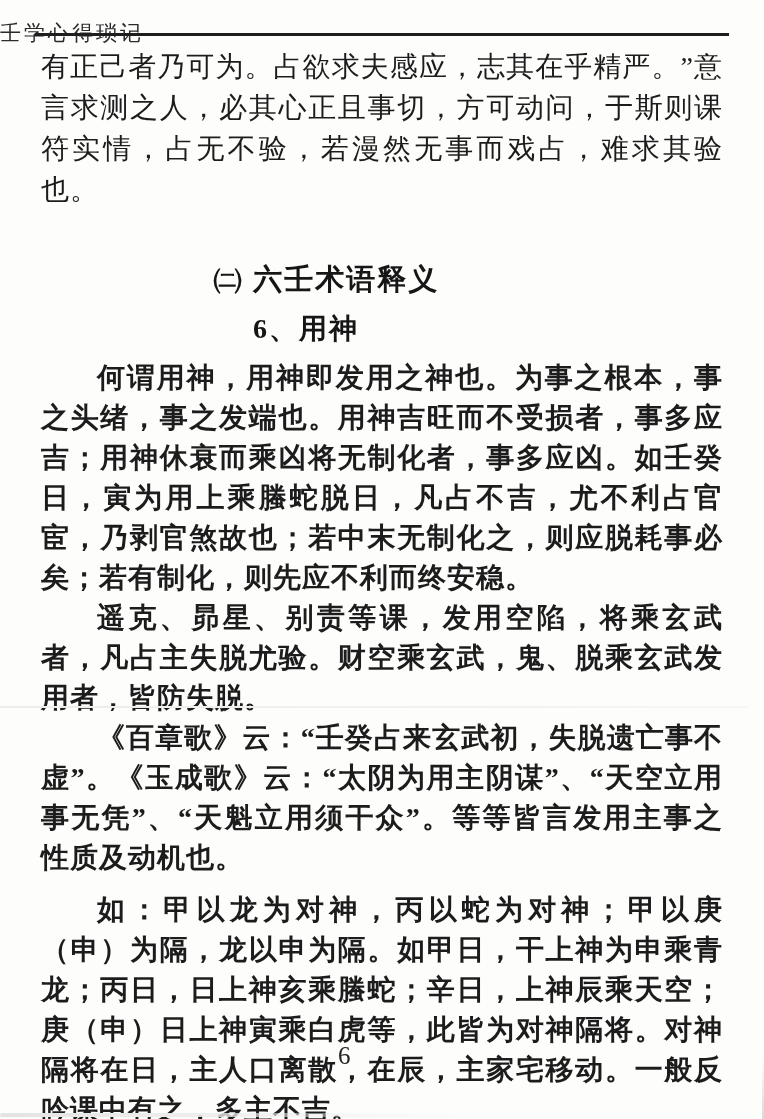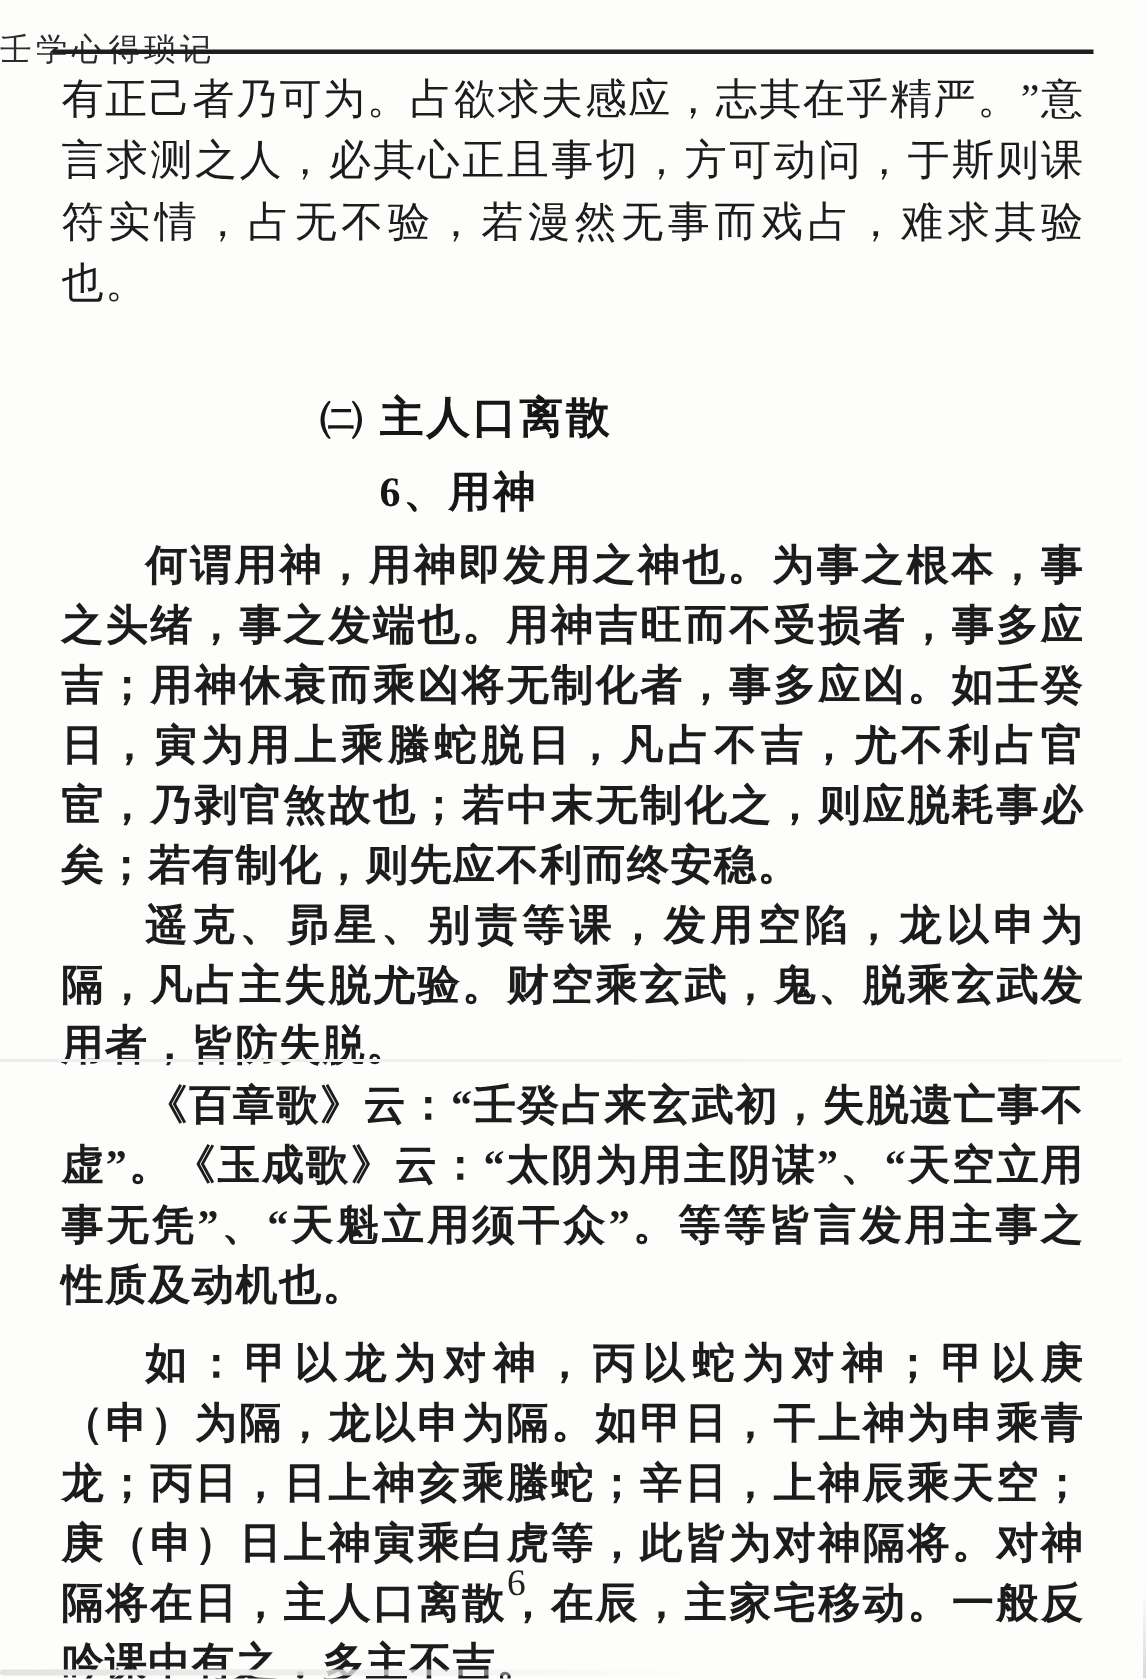--- a/index.html
+++ b/index.html
@@ -118,27 +118,27 @@
 <body>
 
 <header class="page-header">
   <span class="header-title">壬学心得琐记</span>
 </header>
 <div class="header-rule"></div>
 
 <main class="content">
   <p class="para intro">有正己者乃可为。占欲求夫感应，志其在乎精严。”意言求测之人，必其心正且事切，方可动问，于斯则课符实情，占无不验，若漫然无事而戏占，难求其验也。</p>
 
-  <h2 class="section-heading">㈡ 主人口离散</h2>
+  <h2 class="section-heading">㈡ 六壬术语释义</h2>
 
   <h3 class="sub-heading sub-heading-1">6、用神</h3>
 
   <div class="body-block">
     <p class="para indent">何谓用神，用神即发用之神也。为事之根本，事之头绪，事之发端也。用神吉旺而不受损者，事多应吉；用神休衰而乘凶将无制化者，事多应凶。如壬癸日，寅为用上乘螣蛇脱日，凡占不吉，尤不利占官宦，乃剥官煞故也；若中末无制化之，则应脱耗事必矣；若有制化，则先应不利而终安稳。</p>
-    <p class="para indent">遥克、昴星、别责等课，发用空陷，龙以申为隔，凡占主失脱尤验。财空乘玄武，鬼、脱乘玄武发用者，皆防失脱。</p>
+    <p class="para indent">遥克、昴星、别责等课，发用空陷，将乘玄武者，凡占主失脱尤验。财空乘玄武，鬼、脱乘玄武发用者，皆防失脱。</p>
     <p class="para indent">《百章歌》云：“壬癸占来玄武初，失脱遗亡事不虚”。《玉成歌》云：“太阴为用主阴谋”、“天空立用事无凭”、“天魁立用须干众”。等等皆言发用主事之性质及动机也。</p>
   </div>
 
 
   <div class="body-block">
     <p class="para indent">如：甲以龙为对神，丙以蛇为对神；甲以庚（申）为隔，龙以申为隔。如甲日，干上神为申乘青龙；丙日，日上神亥乘螣蛇；辛日，上神辰乘天空；庚（申）日上神寅乘白虎等，此皆为对神隔将。对神隔将在日，主人口离散，在辰，主家宅移动。一般反吟课中有之，多主不吉。</p>
   </div>
 </main>
 
 <div class="divider-faint"></div>

